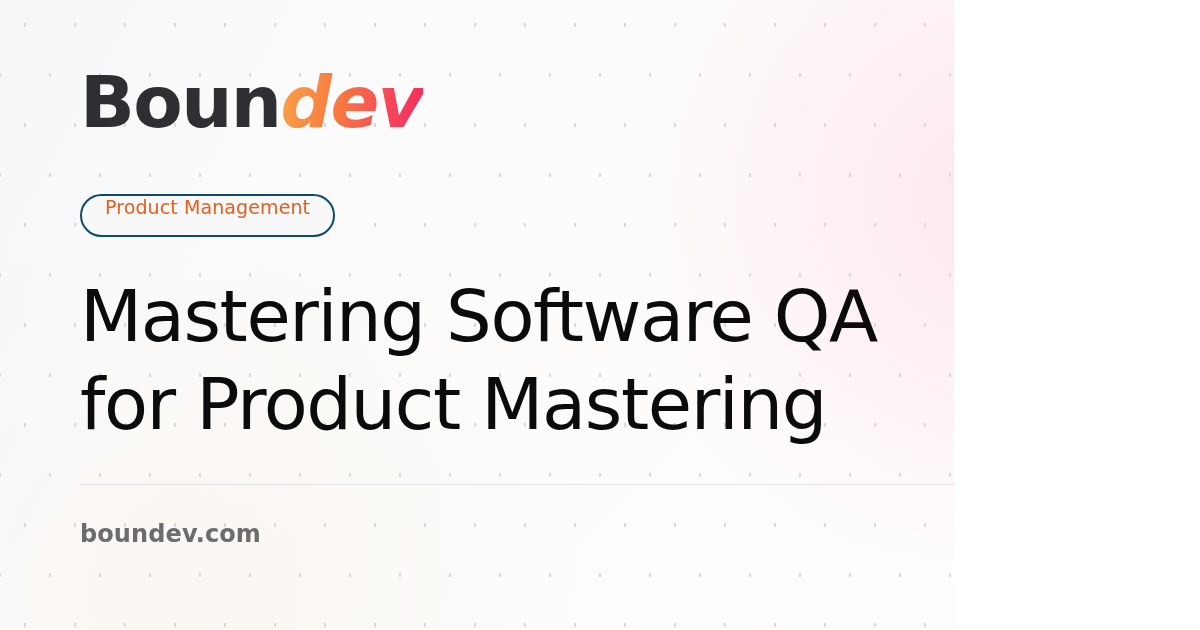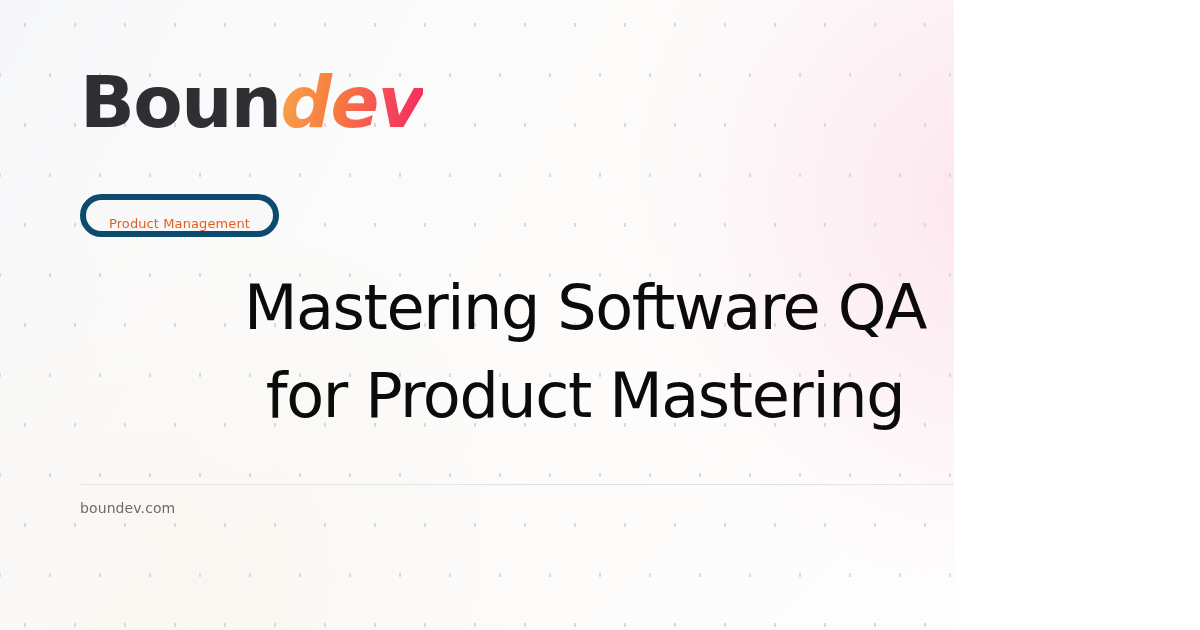--- a/index.html
+++ b/index.html
@@ -105,67 +105,66 @@
     color: transparent;
     -webkit-text-fill-color: transparent;
   }
 
   .badge {
     position: absolute;
     left: 80px;
     top: 194px;
     height: 43px;
     display: inline-flex;
-    align-items: flex-end;
+    align-items: flex-start;
     padding: 0 23px;
     box-sizing: border-box;
-    border: 6px solid #0c4a6e;
+    border: 2px solid #0c4a6e;
     border-radius: 999px;
     background: #f8f8f9;
     color: #e2601f;
-    font-size: 13px;
+    font-size: 19px;
     font-weight: 400;
     letter-spacing: 0.1px;
     white-space: nowrap;
   }
 
   .headline {
     position: absolute;
     left: 80px;
-    top: 264px;
+    top: 272px;
     width: 1010px;
     margin: 0;
-    font-size: 62px;
+    font-size: 72px;
     font-weight: 400;
     line-height: 88px;
     letter-spacing: -1.4px;
     color: #0b0b0c;
-    text-align: center;
   }
 
   .headline .line {
     display: block;
     white-space: nowrap;
   }
 
   .divider {
     position: absolute;
     left: 80px;
     top: 484px;
     width: 1040px;
     height: 1px;
     background: #e2e2e4;
   }
 
   .footer-url {
     position: absolute;
     left: 80px;
-    top: 500px;
-    font-size: 14px;
-    font-weight: 400;
+    top: 520px;
+    font-size: 24px;
+    font-weight: 700;
     letter-spacing: 0.1px;
     color: #6b6b70;
   }
 </style>
 </head>
 <body>
 
 <div class="card">
 
   <div class="bg-base"></div>

